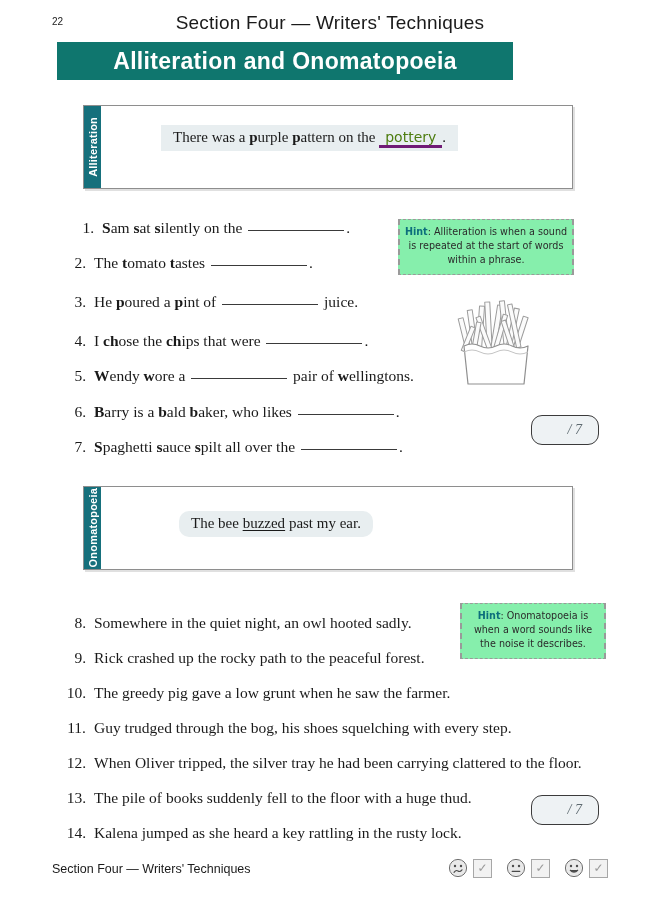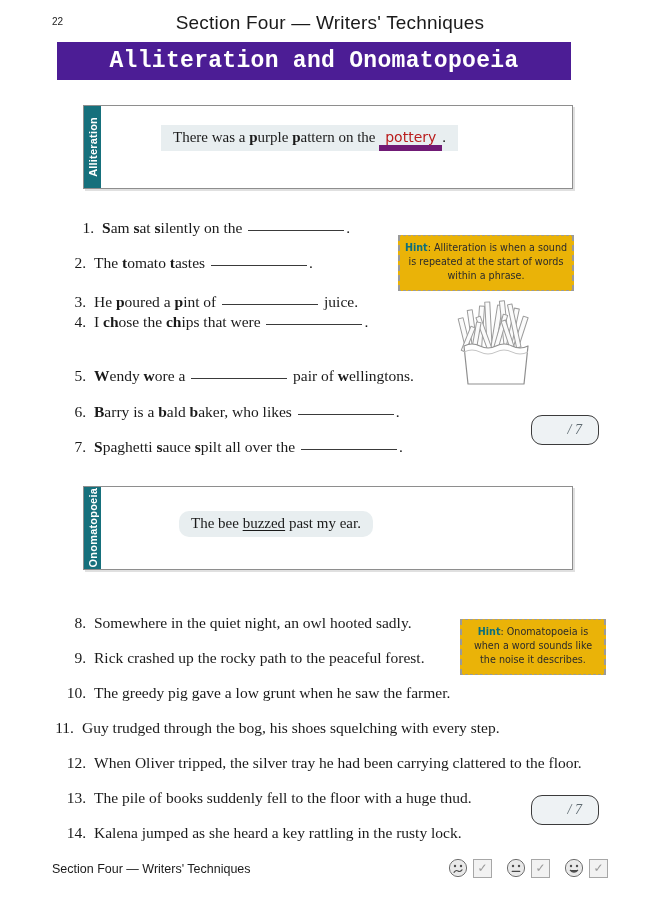--- a/index.html
+++ b/index.html
@@ -33,28 +33,28 @@
     font-family: "Liberation Sans", sans-serif;
     font-size: 19px;
     letter-spacing: .2px;
     color: #1a1a1a;
   }
 
   .title-banner {
     position: absolute;
     left: 57px;
     top: 42px;
-    width: 514px;
+    width: 456px;
     height: 38px;
-    background: #4c1d95;
+    background: #0f766e;
     color: #ffffff;
     display: flex;
     align-items: center;
     justify-content: center;
-    font-family: Liberation Mono, monospace;
+    font-family: Liberation Sans, sans-serif;
     font-weight: bold;
     font-size: 23px;
     letter-spacing: .3px;
   }
 
   
   .instr-box {
     position: absolute;
     border: 1px solid #8e8e8e;
     background: #ffffff;
@@ -97,24 +97,24 @@
     margin-top: 9px;
     margin-left: 44px;
     white-space: nowrap;
   }
   .example-strip.onom {
     margin-left: 62px;
     margin-top: 14px;
     border-radius: 10px;
   }
   .ans-fill {
-    color: #b91c1c;
+    color: #4d7c0f;
     font-family: "DejaVu Sans", sans-serif;
     font-size: 14px;
-    border-bottom: 6px solid #701a75;
+    border-bottom: 3px solid #701a75;
     padding: 0 6px;
   }
   .under-word {
     text-decoration: underline;
     text-underline-offset: 2px;
   }
 
   
   .q {
     position: absolute;
@@ -133,33 +133,32 @@
     display: inline-block;
     width: 96px;
     border-bottom: 1px solid #3a3a3a;
     margin: 0 2px;
     vertical-align: 2px;
   }
 
   
   .hint {
     position: absolute;
-    background: #eab308;
+    background: #86efac;
     border-left: 2px dashed #9a9a9a;
     border-right: 2px dashed #9a9a9a;
     border-top: 1px dashed #9a9a9a;
     border-bottom: 1px dashed #9a9a9a;
     box-sizing: border-box;
     text-align: center;
     font-family: "DejaVu Sans", sans-serif;
     font-size: 9.6px;
     line-height: 1.45;
     color: #2b2b2b;
     padding: 5px 4px 4px 4px;
-    margin-top: 16px;
   }
   .hint b {
     color: #0d6f7c;
   }
 
   
   .score-pill {
     position: absolute;
     width: 68px;
     height: 30px;
@@ -241,21 +240,21 @@
 </div>
 
 <div class="q" style="left:60px; top:253px;">
   <span class="num">2.</span>The <b>t</b>omato <b>t</b>astes <span class="blank"></span>.
 </div>
 
 <div class="q" style="left:60px; top:292px;">
   <span class="num">3.</span>He <b>p</b>oured a <b>p</b>int of <span class="blank"></span> juice.
 </div>
 
-<div class="q" style="left:60px; top:312px;">
+<div class="q" style="left:60px; top:331px;">
   <span class="num">4.</span>I <b>ch</b>ose the <b>ch</b>ips that were <span class="blank"></span>.
 </div>
 
 <div class="q" style="left:60px; top:366px;">
   <span class="num">5.</span><b>W</b>endy <b>w</b>ore a <span class="blank"></span> pair of <b>w</b>ellingtons.
 </div>
 
 <div class="q" style="left:60px; top:402px;">
   <span class="num">6.</span><b>B</b>arry is a <b>b</b>ald <b>b</b>aker, who likes <span class="blank"></span>.
 </div>
@@ -308,21 +307,21 @@
 
 <div class="q" style="left:60px; top:613px;">
   <span class="num">8.</span><span>Somewhere in the quiet night, an owl hooted sadly.</span>
 </div>
 <div class="q" style="left:60px; top:648px;">
   <span class="num">9.</span><span>Rick crashed up the rocky path to the peaceful forest.</span>
 </div>
 <div class="q" style="left:60px; top:683px;">
   <span class="num">10.</span><span>The greedy pig gave a low grunt when he saw the farmer.</span>
 </div>
-<div class="q" style="left:48px; top:718px;">
+<div class="q" style="left:60px; top:718px;">
   <span class="num">11.</span><span>Guy trudged through the bog, his shoes squelching with every step.</span>
 </div>
 <div class="q" style="left:60px; top:753px;">
   <span class="num">12.</span><span>When Oliver tripped, the silver tray he had been carrying clattered to the floor.</span>
 </div>
 <div class="q" style="left:60px; top:788px;">
   <span class="num">13.</span><span>The pile of books suddenly fell to the floor with a huge thud.</span>
 </div>
 <div class="q" style="left:60px; top:823px;">
   <span class="num">14.</span><span>Kalena jumped as she heard a key rattling in the rusty lock.</span>

